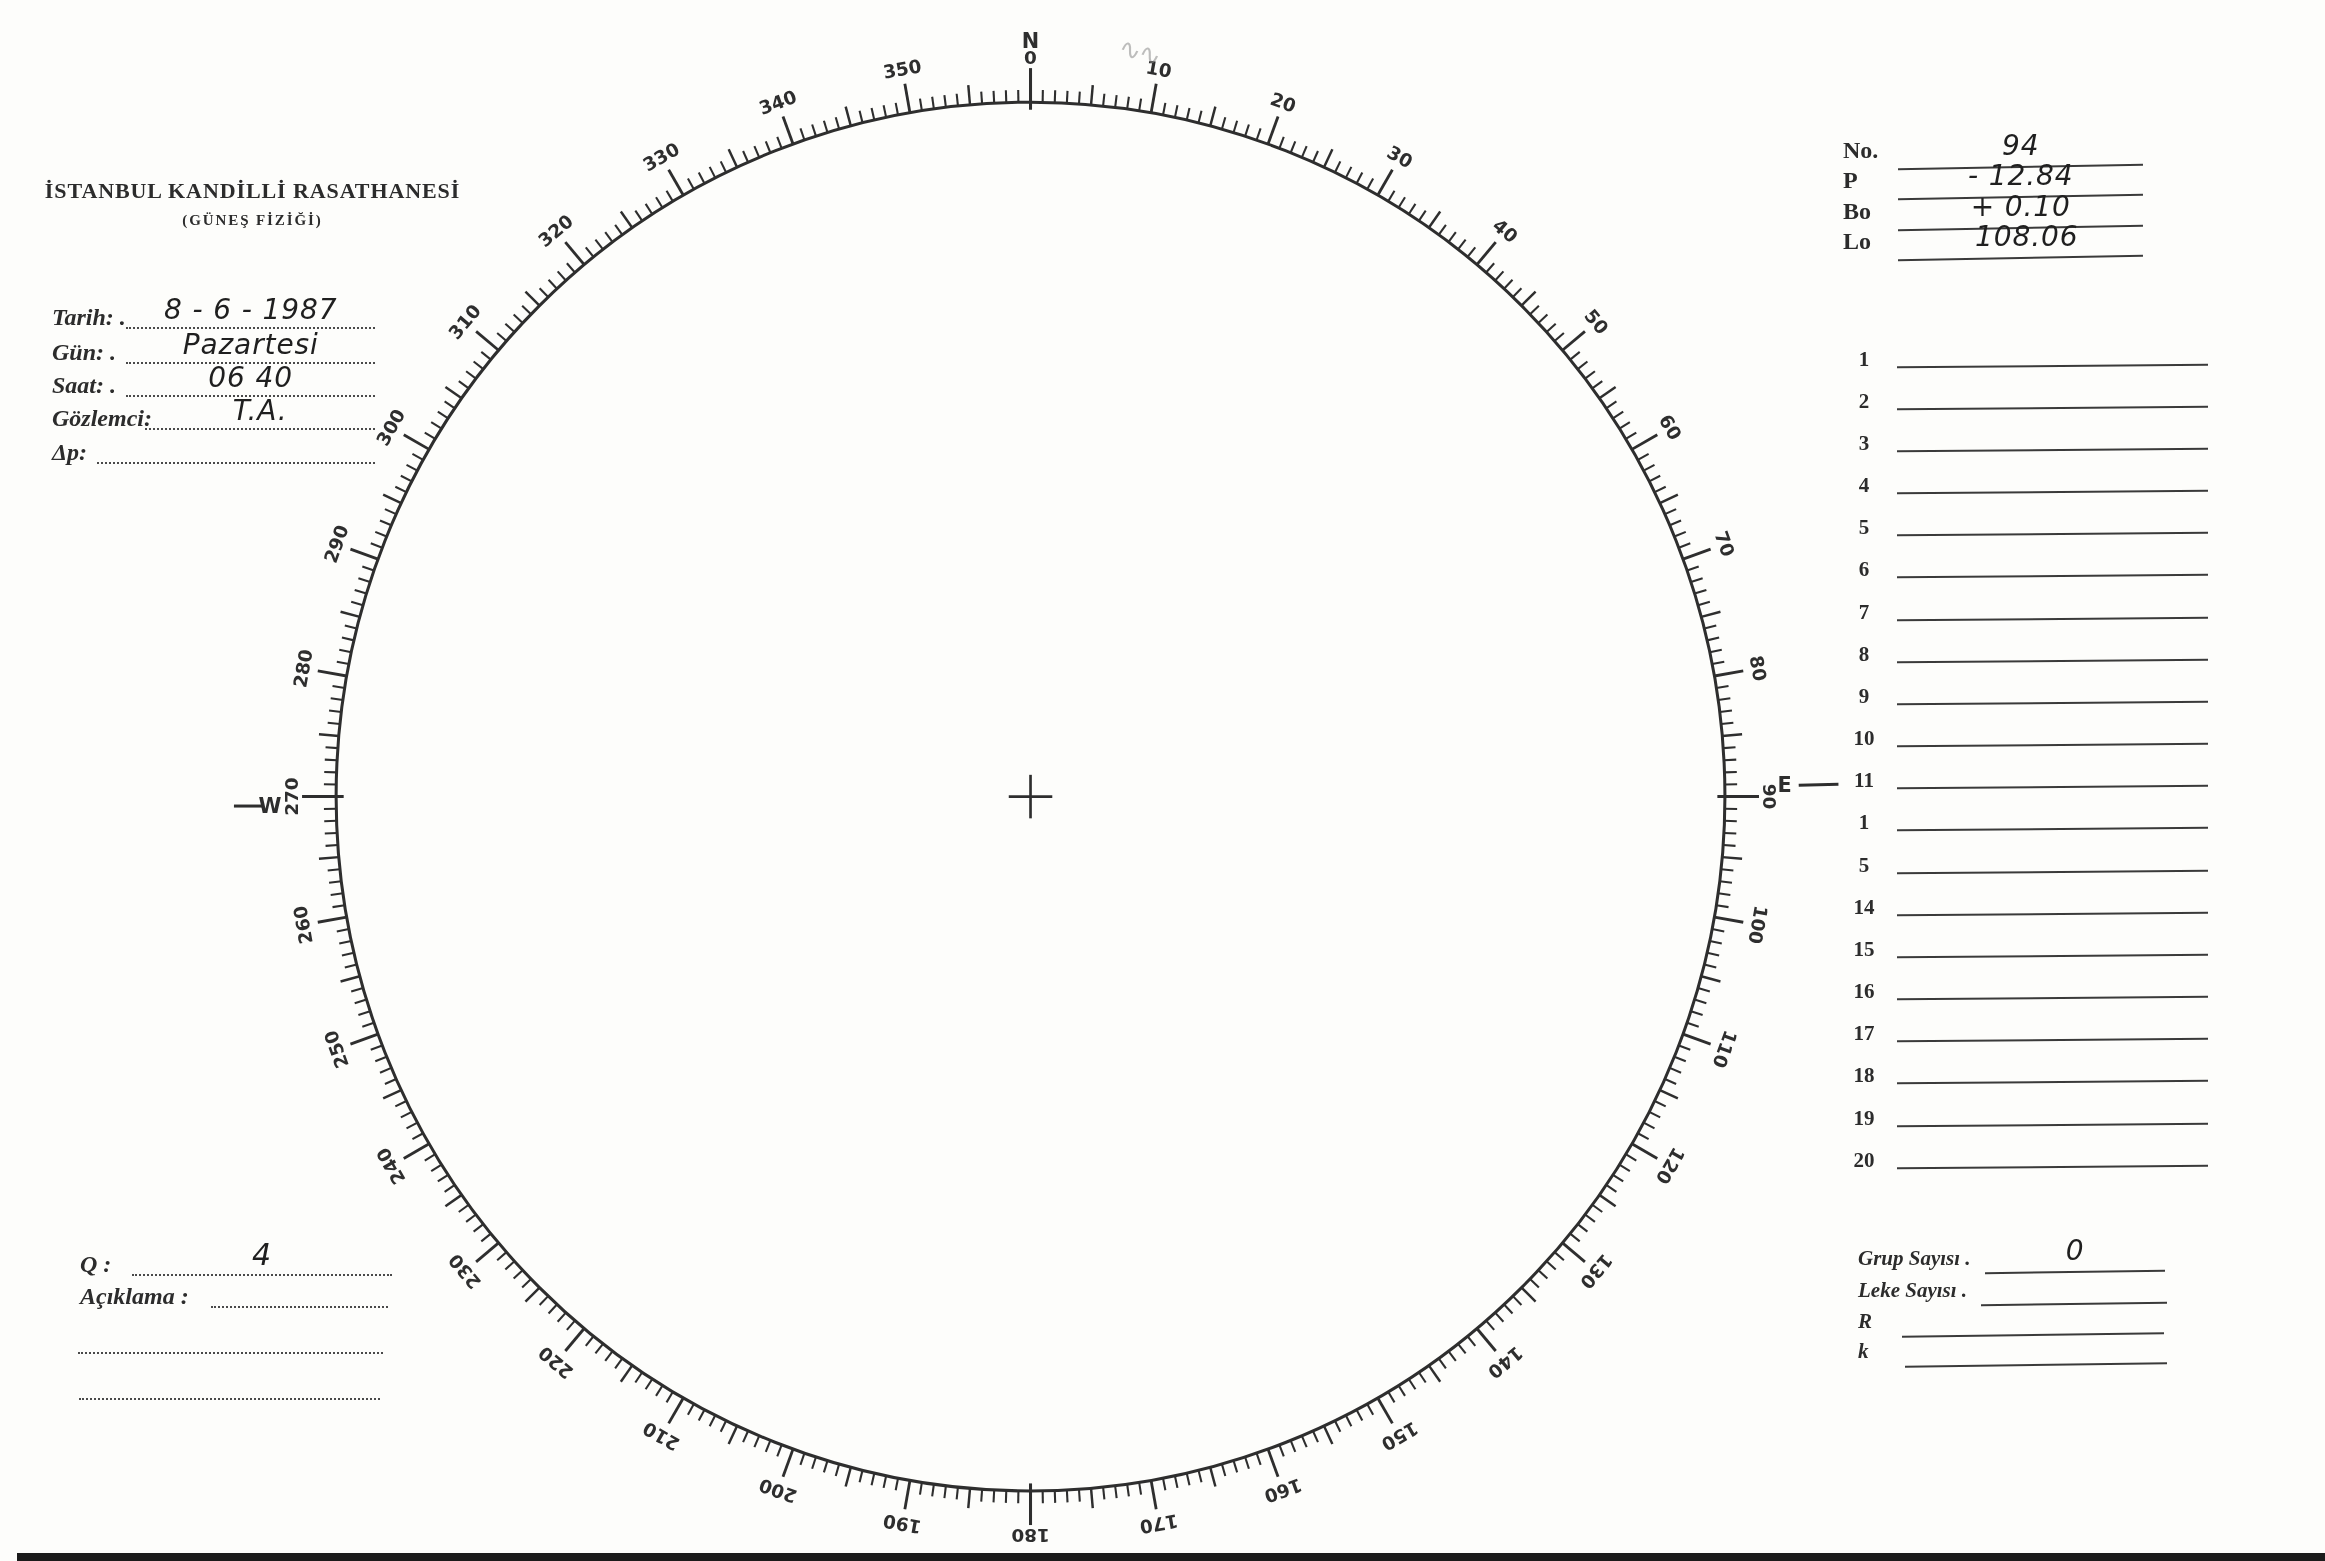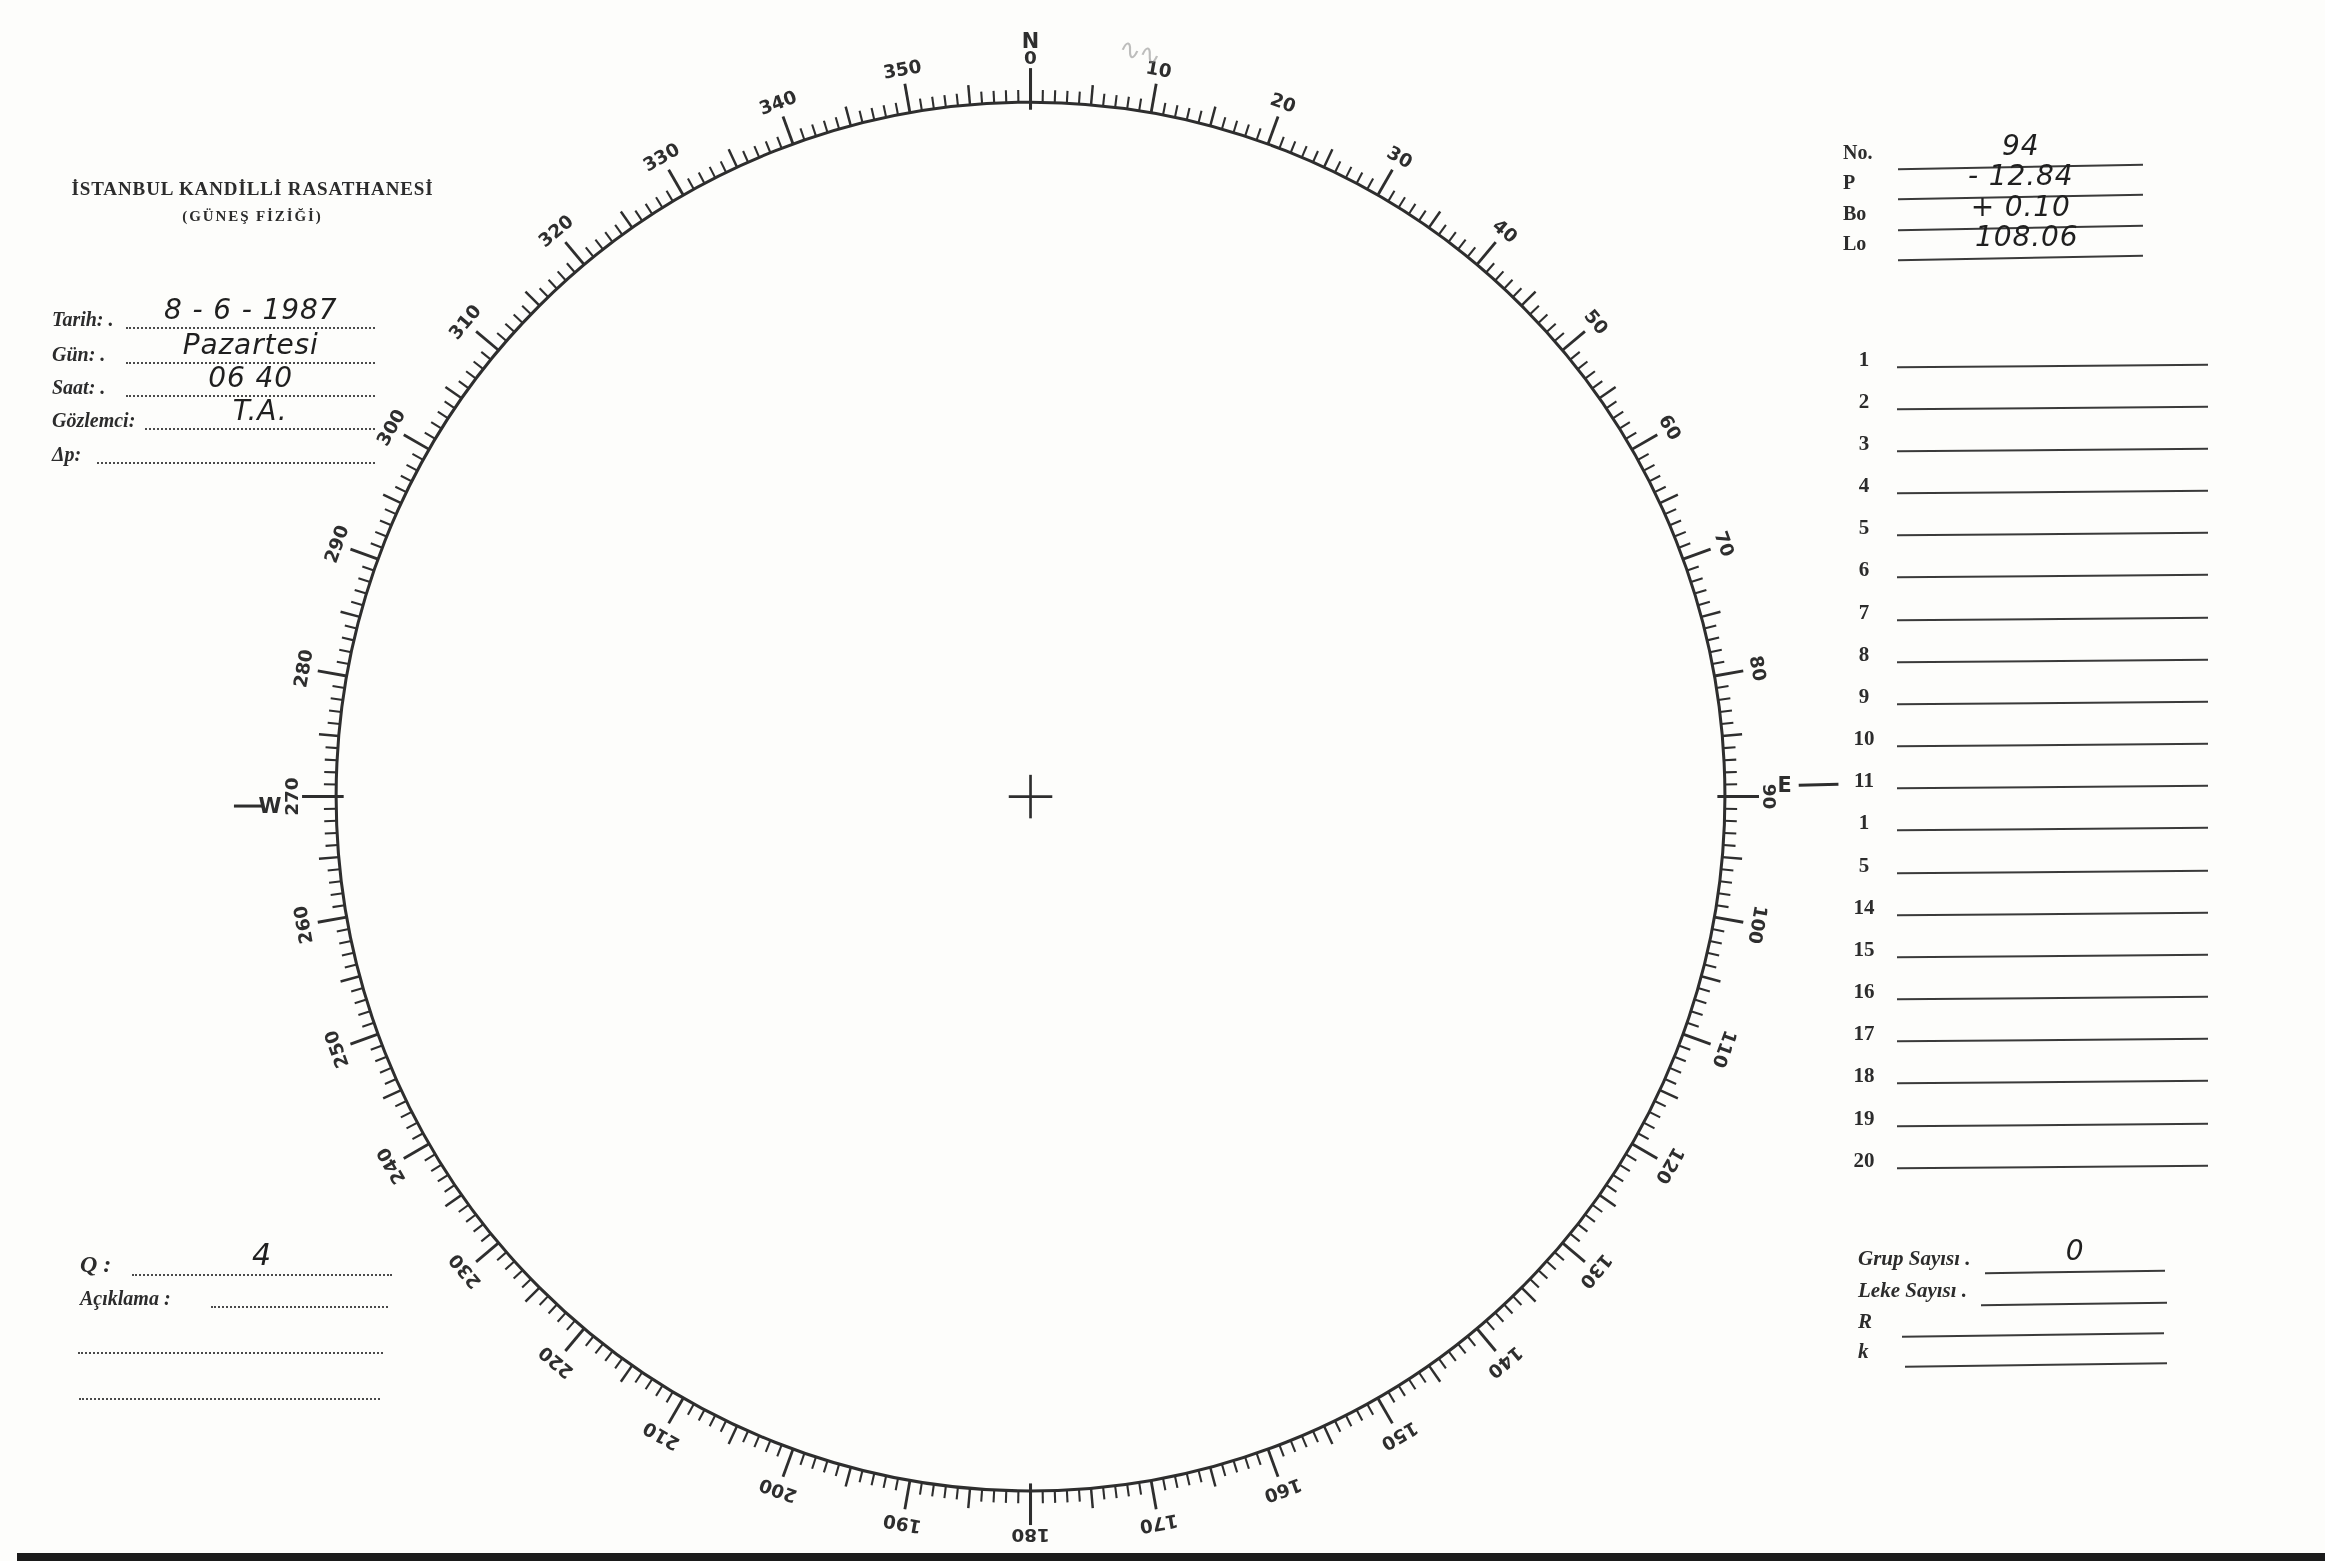--- a/index.html
+++ b/index.html
@@ -2,28 +2,28 @@
 <html style="font-size:15px"><head>
 <meta charset="utf-8">
 <style>
   html,body{margin:0;padding:0;background:#e9e9e6;}
   .page{
     position:relative;width:2325px;height:1561px;overflow:hidden;
     background:#fdfdfb;font-family:"Liberation Serif",serif;color:#2c2c2c;
   }
   svg{position:absolute;left:0;top:0;}
   .title{position:absolute;left:36px;top:178px;width:433px;text-align:center;}
-  .title .l1{font-weight:bold;font-size:19px;letter-spacing:0.9px;white-space:nowrap;}
+  .title .l1{font-weight:bold;font-size:22px;letter-spacing:0.9px;white-space:nowrap;}
   .title .l2{font-weight:bold;font-size:15px;letter-spacing:1.9px;margin-top:7.6px;}
   .hand{
     font-family:"DejaVu Sans",sans-serif;font-style:italic;color:#1f1f1f;
     letter-spacing:0.9px;white-space:nowrap;
   }
   .frow{position:absolute;}
-  .flabel{position:absolute;left:0;bottom:0;font-weight:bold;font-style:italic;font-size:20px;white-space:nowrap;}
+  .flabel{position:absolute;left:0;bottom:0;font-weight:bold;font-style:italic;font-size:24px;white-space:nowrap;}
   .dotline{position:absolute;bottom:1.9px;border-bottom:2.8px dotted #4a4a4a;}
   .solidline{position:absolute;bottom:0;border-bottom:2.4px solid #3a3a3a;}
   .fvalue{position:absolute;text-align:center;font-size:28px;}
   .eph-label{font-style:normal;}
   .spot-num{position:absolute;left:0;bottom:-1.9px;width:32px;text-align:center;font-weight:bold;font-size:21px;}
   .bottom-bar{position:absolute;left:17px;top:1553px;width:2308px;height:8.5px;background:#1b1b1b;}
   .smudge{position:absolute;left:1119px;top:36px;font-size:26.5px;color:#8a8a8a;opacity:.55;
           transform:rotate(14deg);letter-spacing:-1.9px;font-family:"DejaVu Sans",sans-serif;}
 </style>
 </head>

